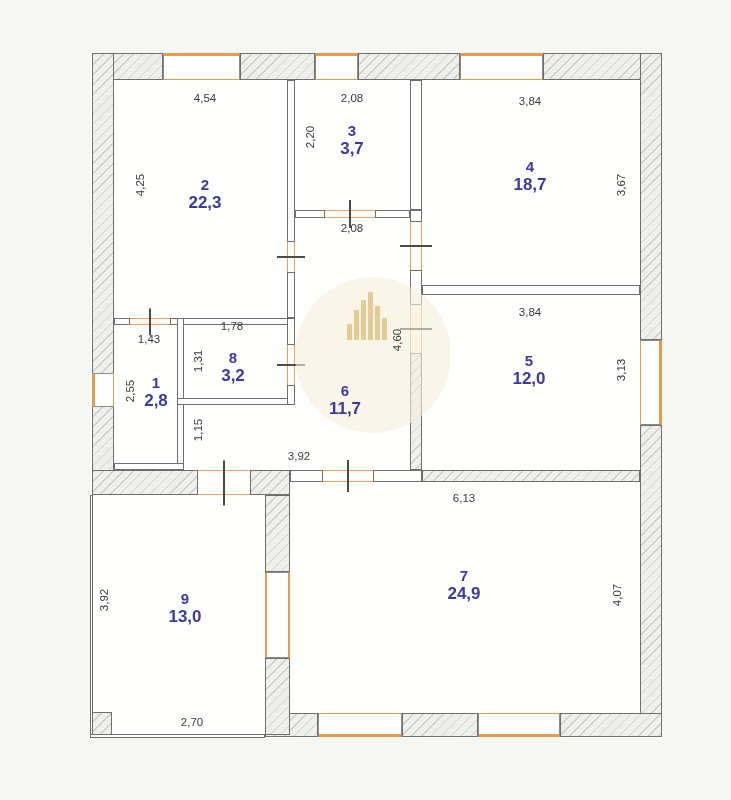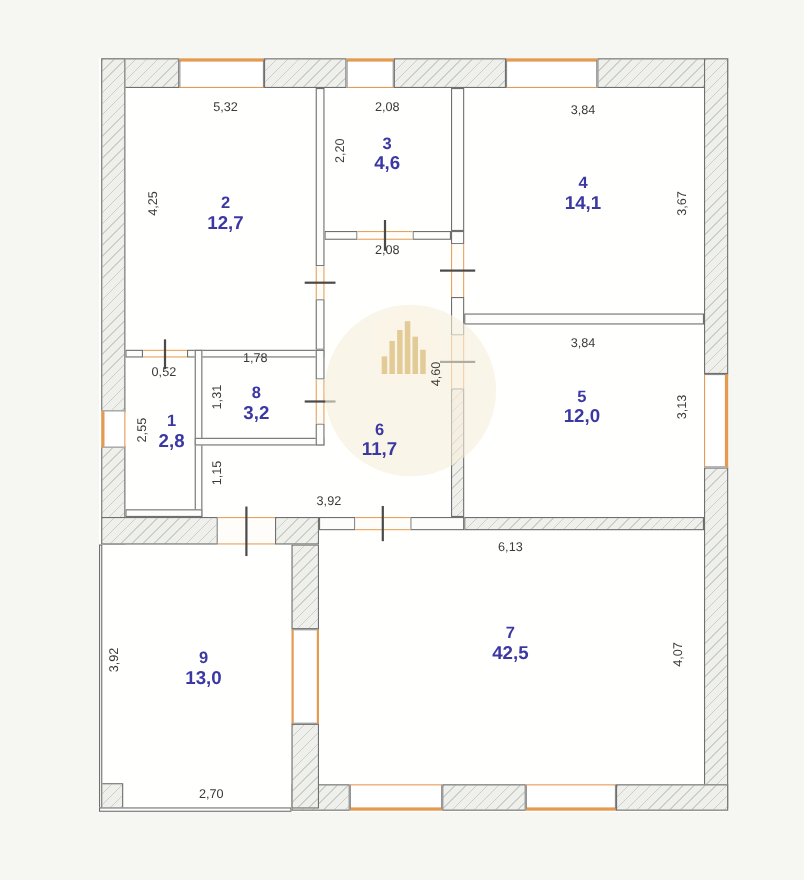--- a/index.html
+++ b/index.html
@@ -111,65 +111,65 @@
         <div class="tick" style="width: 28px; height: 2px;"></div>
       </div>
       <div class="abs door door-h" style="left: 323px; top: 470px; width: 50px; height: 12px;">
         <div class="tick" style="width: 2px; height: 32px;"></div>
       </div>
       <div class="abs door door-h" style="left: 198px; top: 470px; width: 52px; height: 25px;">
         <div class="tick" style="width: 2px; height: 45px;"></div>
       </div>
       <div class="room-label" style="left: 205px; top: 176px;">
         <span class="num">2</span>
-        <span class="area">12,7</span>
+        <span class="area">22,3</span>
       </div>
       <div class="room-label" style="left: 352px; top: 122px;">
         <span class="num">3</span>
-        <span class="area">4,6</span>
+        <span class="area">3,7</span>
       </div>
       <div class="room-label" style="left: 530px; top: 158px;">
         <span class="num">4</span>
-        <span class="area">14,1</span>
+        <span class="area">18,7</span>
       </div>
       <div class="room-label" style="left: 529px; top: 352px;">
         <span class="num">5</span>
         <span class="area">12,0</span>
       </div>
       <div class="room-label" style="left: 345px; top: 382px;">
         <span class="num">6</span>
         <span class="area">11,7</span>
       </div>
       <div class="room-label" style="left: 156px; top: 374px;">
         <span class="num">1</span>
         <span class="area">2,8</span>
       </div>
       <div class="room-label" style="left: 233px; top: 349px;">
         <span class="num">8</span>
         <span class="area">3,2</span>
       </div>
       <div class="room-label" style="left: 464px; top: 567px;">
         <span class="num">7</span>
-        <span class="area">42,5</span>
+        <span class="area">24,9</span>
       </div>
       <div class="room-label" style="left: 185px; top: 590px;">
         <span class="num">9</span>
         <span class="area">13,0</span>
       </div>
-      <div class="dim" style="left: 205px; top: 98px;">5,32</div>
+      <div class="dim" style="left: 205px; top: 98px;">4,54</div>
       <div class="dim rot" style="left: 140px; top: 185px;">4,25</div>
       <div class="dim" style="left: 352px; top: 98px;">2,08</div>
       <div class="dim rot" style="left: 310px; top: 137px;">2,20</div>
       <div class="dim" style="left: 530px; top: 101px;">3,84</div>
       <div class="dim rot" style="left: 621px; top: 185px;">3,67</div>
       <div class="dim" style="left: 352px; top: 228px;">2,08</div>
       <div class="dim" style="left: 530px; top: 312px;">3,84</div>
       <div class="dim rot" style="left: 621px; top: 370px;">3,13</div>
       <div class="dim rot" style="left: 397px; top: 340px;">4,60</div>
-      <div class="dim" style="left: 149px; top: 339px;">0,52</div>
+      <div class="dim" style="left: 149px; top: 339px;">1,43</div>
       <div class="dim rot" style="left: 130px; top: 391px;">2,55</div>
       <div class="dim" style="left: 232px; top: 326px;">1,78</div>
       <div class="dim rot" style="left: 198px; top: 361px;">1,31</div>
       <div class="dim rot" style="left: 198px; top: 430px;">1,15</div>
       <div class="dim" style="left: 299px; top: 456px;">3,92</div>
       <div class="dim" style="left: 464px; top: 498px;">6,13</div>
       <div class="dim rot" style="left: 617px; top: 595px;">4,07</div>
       <div class="dim rot" style="left: 104px; top: 600px;">3,92</div>
       <div class="dim" style="left: 192px; top: 722px; text-align: right;">2,70</div>
     </div>

